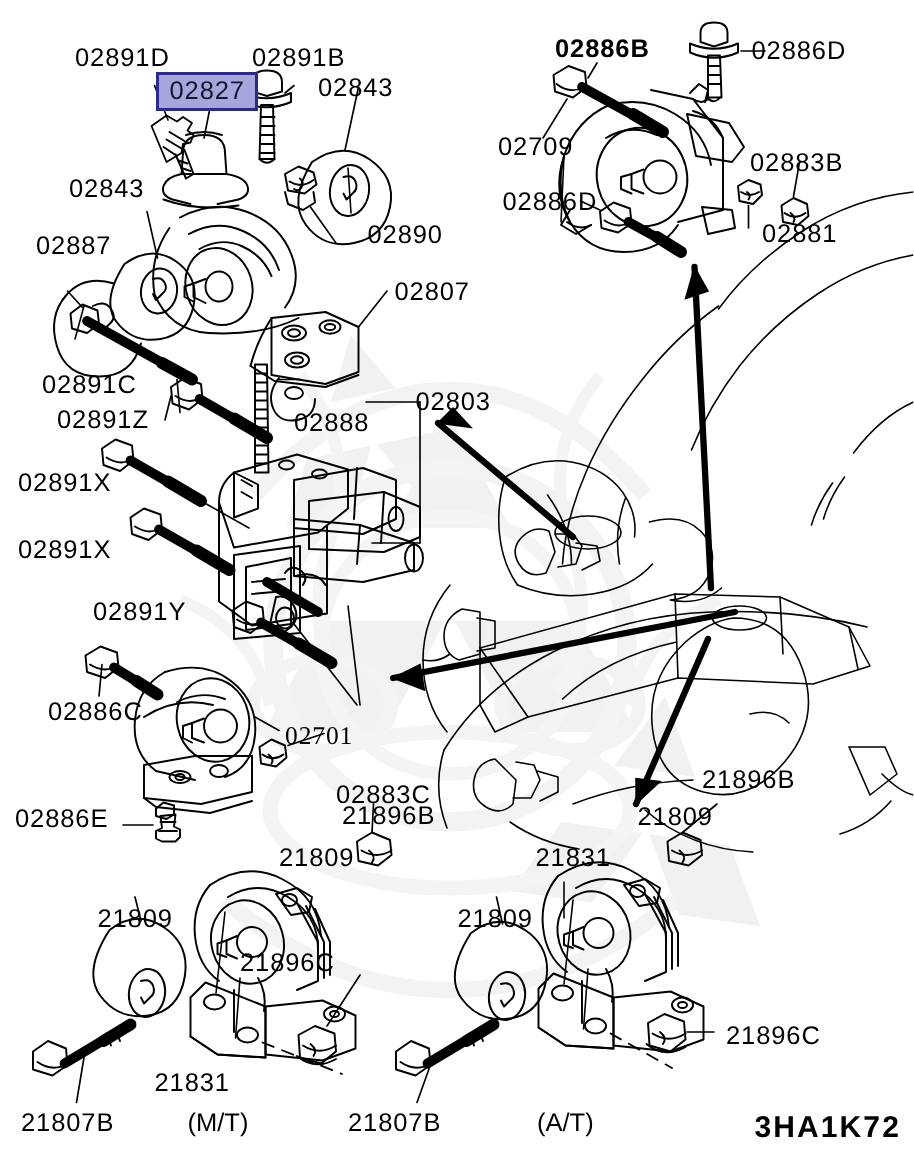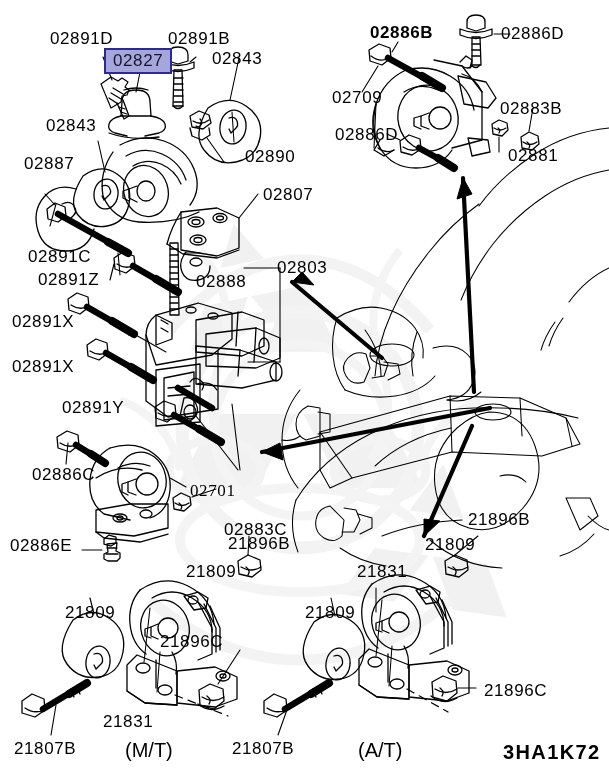--- a/index.html
+++ b/index.html
@@ -29,21 +29,21 @@
     color: #000000;
     white-space: nowrap;
     line-height: 1;
   }
   .lbl.small {
     font-size: 20px;
     letter-spacing: 1.4px;
     font-weight: bold;
   }
   .lbl.trans {
-    font-size: 20px;
+    font-size: 17px;
     letter-spacing: 0px;
   }
   .lbl.hl {
     background: #a6a6dd;
     border: 2px solid #2b2b8f;
     color: #0f172a;
     padding: 2px 7px 3px 7px;
     letter-spacing: 0.6px;
   }
 </style>

